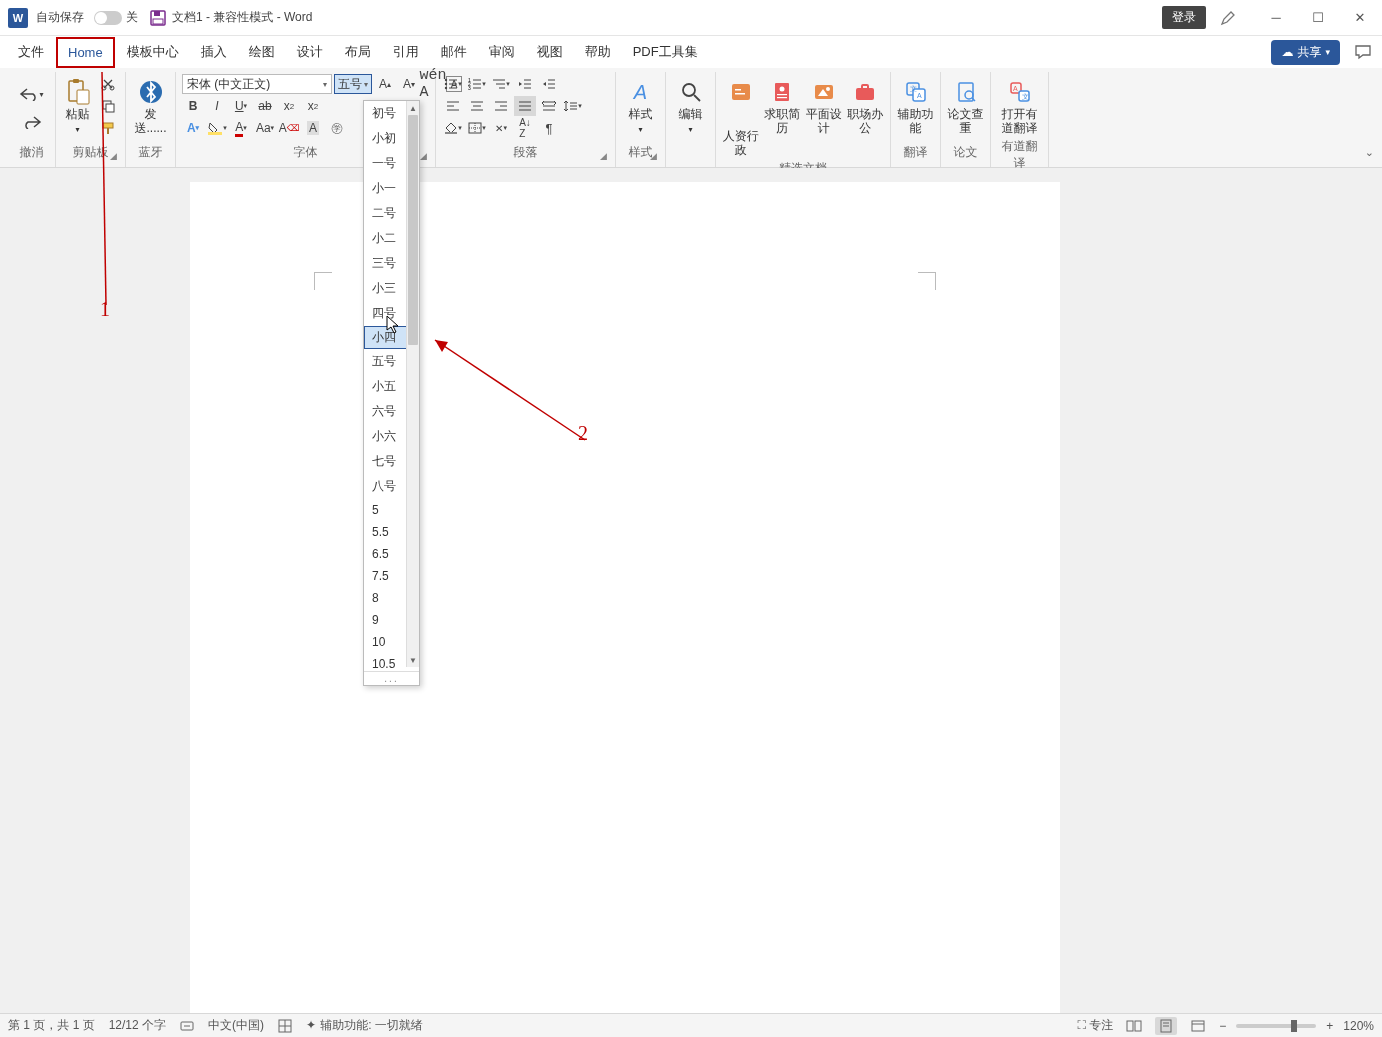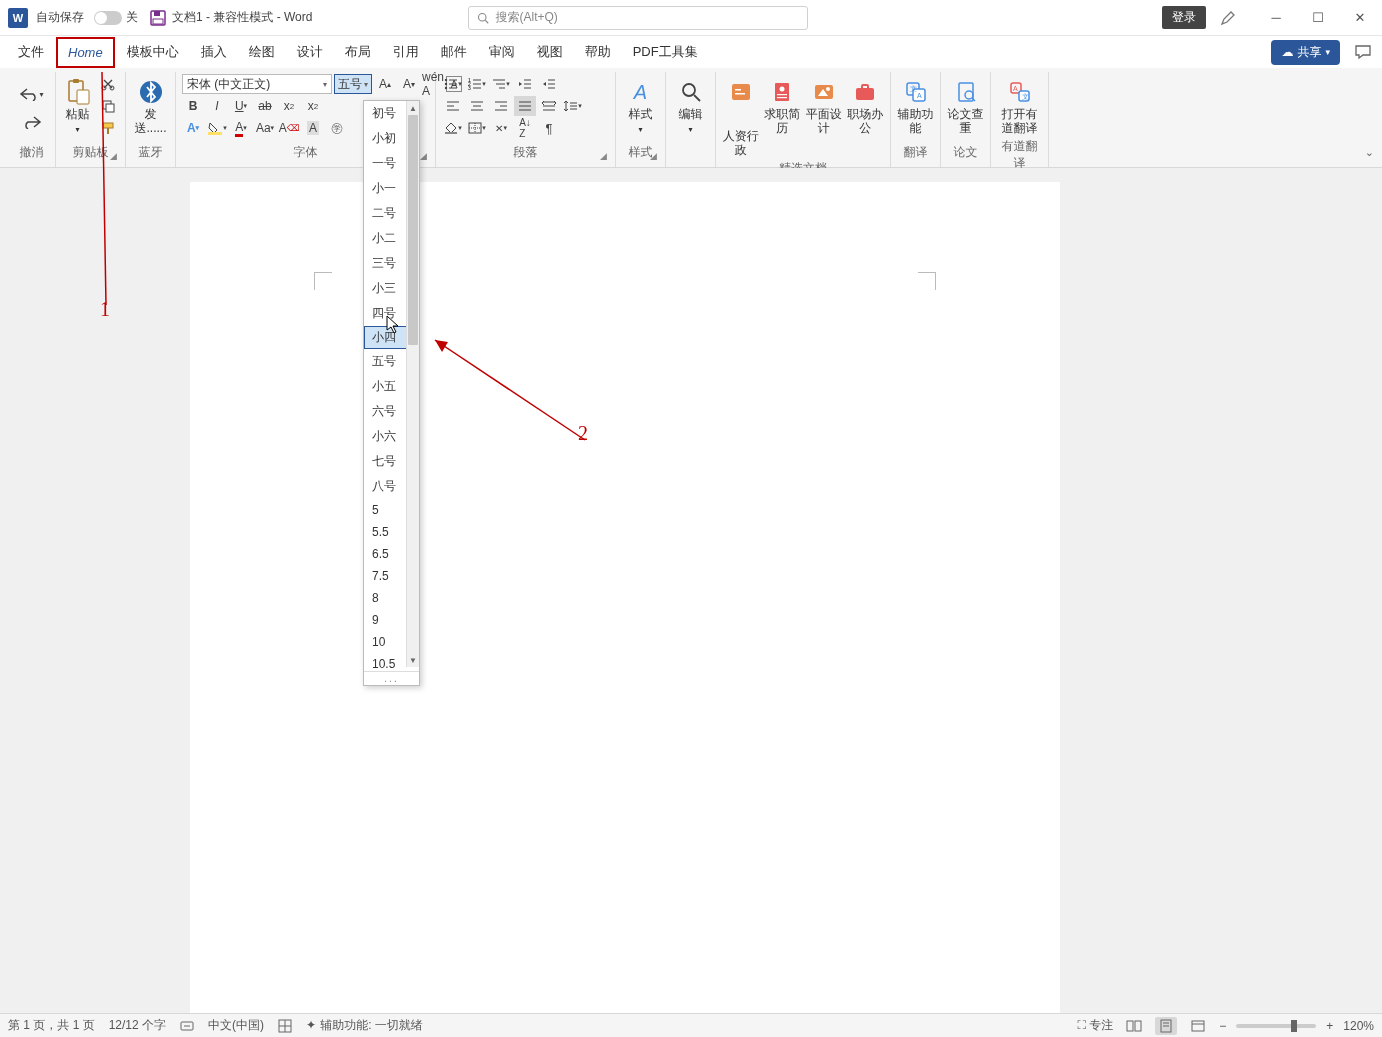--- a/index.html
+++ b/index.html
@@ -14,21 +14,21 @@
 .save-icon { width: 16px; height: 16px; color: #7b2d8e; margin: 0 6px; }
 .searchbox { margin-left: 150px; width: 340px; height: 24px; border: 1px solid #d0d0d0; border-radius: 3px; display: flex; align-items: center; padding: 0 8px; color: #888; }
 .searchbox .si { margin-right: 6px; }
 .tb-right { margin-left: auto; display: flex; align-items: center; gap: 14px; }
 .login-btn { background: #444; color: #fff; padding: 3px 10px; border-radius: 2px; font-size: 12px; }
 .win-btn { width: 28px; text-align: center; color: #555; font-size: 13px; }
 
 
 .tabs { height: 32px; background: #fff; display: flex; align-items: center; padding: 0 8px; gap: 2px; }
 .tab { padding: 6px 10px; font-size: 13px; color: #333; }
-.tab.active { color: #2b579a; border: 2px solid #C00000; font-style: italic; }
+.tab.active { color: #2b579a; border: 2px solid #C00000; }
 .tab.file { color: #333; }
 .share-btn { margin-left: auto; background: #2b579a; color: #fff; padding: 4px 10px; border-radius: 4px; font-size: 12px; display:flex; align-items:center; gap:4px; margin-right: 10px;}
 .comment-ic { width: 22px; height: 22px; display:flex; align-items:center; justify-content:center; color:#555; }
 
 
 .ribbon { height: 100px; background: #f5f5f5; border-bottom: 1px solid #d8d8d8; display: flex; padding: 4px 8px 0 8px; }
 .group { border-right: 1px solid #dcdcdc; padding: 2px 6px 2px 6px; display: flex; flex-direction: column; }
 .group:last-child { border-right: none; }
 .group-body { display: flex; align-items: flex-start; gap: 4px; flex: 1; }
 .group-label { text-align: center; font-size: 12px; color: #666; padding: 2px 0 4px 0; position:relative; }
@@ -86,29 +86,20 @@
   <span class="toggle"></span>
   <span class="tb-text">关</span>
   <span class="save-icon">
     <svg viewBox="0 0 16 16" width="16" height="16">
         <rect x="1" y="1" width="14" height="14" rx="1" fill="none" stroke="#7b2d8e" stroke-width="1.5"></rect>
         <rect x="4" y="1" width="6" height="5" fill="#7b2d8e"></rect>
         <rect x="3" y="9" width="10" height="5" fill="none" stroke="#7b2d8e"></rect>
       </svg>
   </span>
   <span class="tb-text">文档1  -  兼容性模式  -  Word</span>
-  <div class="searchbox">
-    <span class="si">
-      <svg width="12" height="12" viewBox="0 0 16 16">
-          <circle cx="7" cy="7" r="5" fill="none" stroke="#888" stroke-width="1.5"></circle>
-          <line x1="11" y1="11" x2="15" y2="15" stroke="#888" stroke-width="1.5"></line>
-        </svg>
-    </span>
-    <span>搜索(Alt+Q)</span>
-  </div>
   <div class="tb-right">
     <div class="login-btn">登录</div>
     <span class="win-btn">
       <svg width="16" height="16" viewBox="0 0 16 16">
           <path d="M2 14 L4 9 L11 2 L14 5 L7 12 Z" fill="none" stroke="#777" stroke-width="1.3"></path>
         </svg>
     </span>
     <span class="win-btn">─</span>
     <span class="win-btn">☐</span>
     <span class="win-btn">✕</span>
@@ -218,21 +209,21 @@
         <div class="font-name">
           <span>宋体 (中文正文)</span>
           <span class="dd-ar">▾</span>
         </div>
         <div class="font-size">
           <span>五号</span>
           <span class="dd-ar">▾</span>
         </div>
         <div class="mini-btn">A<span style="font-size:8px;">▴</span></div>
         <div class="mini-btn">A<span style="font-size:8px;">▾</span></div>
-        <div class="mini-btn" style="font-size:12px;">wén<br>A</div>
+        <div class="mini-btn" style="font-size:15px;font-family:Liberation Mono, monospace;">wén<br>A</div>
         <div class="mini-btn" style="border:1px solid #888; font-size:10px; width:16px; height:16px;">A</div>
       </div>
       <div class="row">
         <div class="mini-btn">
             <b>B</b>
           </div>
         <div class="mini-btn">
             <i>I</i>
           </div>
         <div class="mini-btn">

